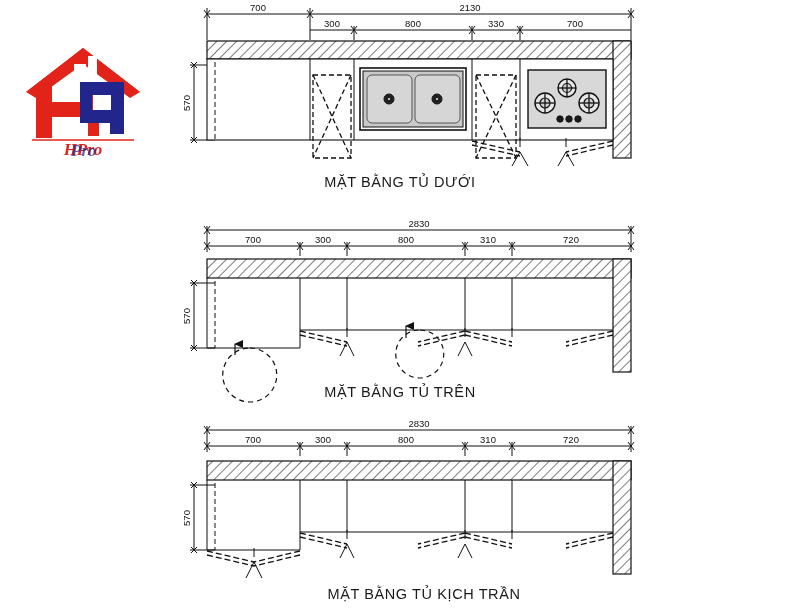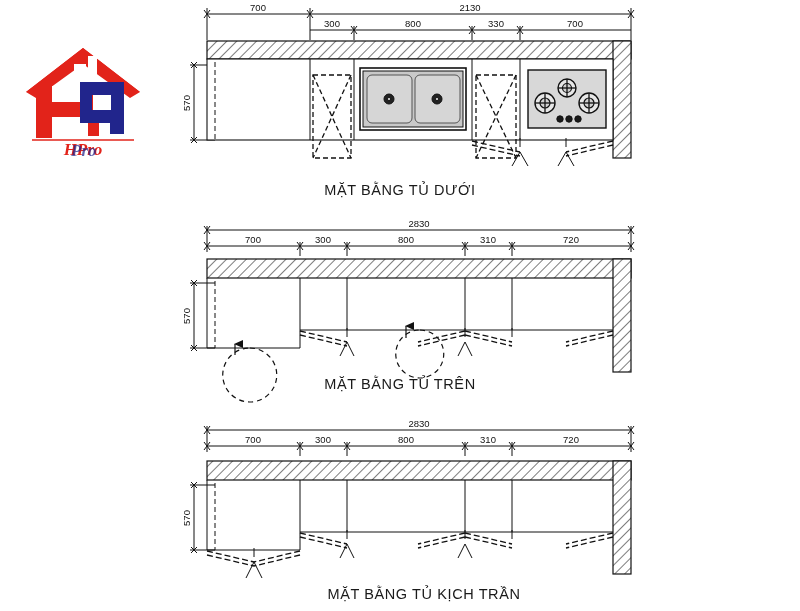--- a/index.html
+++ b/index.html
@@ -24,22 +24,22 @@
   .caption {
     position: absolute;
     width: 100%;
     text-align: center;
     font-family: "Liberation Sans", sans-serif;
     font-size: 14.5px;
     letter-spacing: 0.6px;
     color: #1a1a1a;
     white-space: nowrap;
   }
-  #cap1 { top: 182px; }
-  #cap2 { top: 376px; text-align: center; }
+  #cap1 { top: 174px; }
+  #cap2 { top: 384px; text-align: center; }
   #cap3 { top: 586px; margin-left: 24px; }
   .logo-wrap {
     position: absolute;
     left: 22px; top: 40px;
     width: 122px; height: 118px;
   }
   .dim-text {
     font-family: "Liberation Sans", sans-serif;
     font-size: 9.5px;
     fill: #111111;

